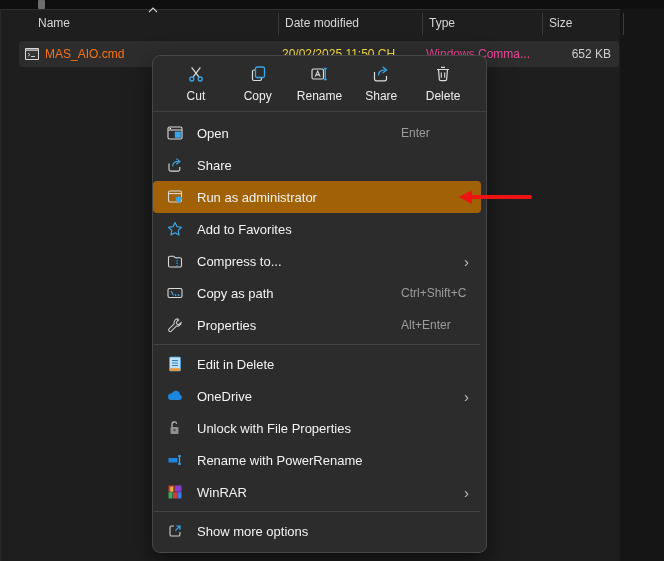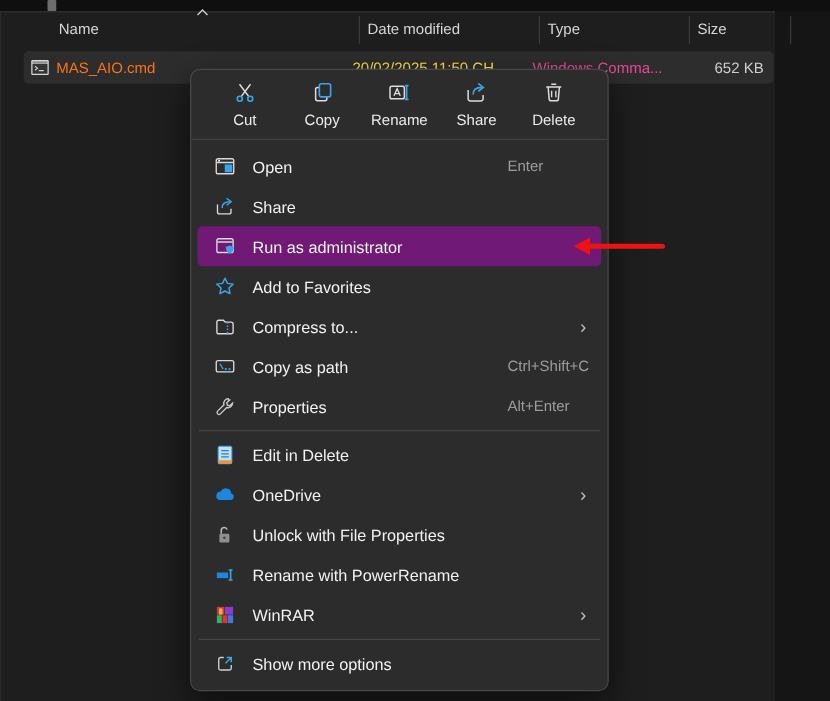--- a/index.html
+++ b/index.html
@@ -17,21 +17,21 @@
   .top-strip { position: absolute; left: 0; top: 0; width: 664px; height: 9px; background: #0f0f0f; }
   .toolbar-remnant { position: absolute; left: 38px; top: 0; width: 7px; height: 9px; background: #6d6d6d; border-radius: 1px; }
 
   
   .explorer {
     position: absolute; left: 0; top: 9px; width: 620px; height: 552px;
     background: #1e1e1e;
     border-top: 1px solid #303030;
     border-left: 1px solid #2a2a2a;
   }
-  .col-headers { position: absolute; left: 12px; top: 0; width: 100%; height: 30px; }
+  .col-headers { position: absolute; left: 3px; top: 0; width: 100%; height: 30px; }
   .col-header {
     position: absolute; top: 6px; font-size: 12px; color: #d6d6d6; cursor: default;
   }
   .col-h-name { left: 34px; }
   .col-h-date { left: 281px; }
   .col-h-type { left: 425px; }
   .col-h-size { left: 545px; }
   .sort-caret { position: absolute; left: 144px; top: -3px; }
   .col-divider { position: absolute; top: 3px; width: 1px; height: 22px; background: #3a3a3a; }
   .cd-1 { left: 274px; } .cd-2 { left: 418px; } .cd-3 { left: 538px; } .cd-4 { left: 619px; }
@@ -61,26 +61,26 @@
     display: flex; justify-content: flex-start; align-items: center;
     height: 56px; padding: 0 12px;
     border-bottom: 1px solid #404040;
   }
   .qa {
     width: 62px; height: 48px; display: flex; flex-direction: column;
     align-items: center; justify-content: center; border-radius: 4px; cursor: default;
   }
   .qa-label { font-size: 12px; color: #ececec; margin-top: 5px; }
 
-  .menu-items { padding: 5px 5px 5px 5px; }
+  .menu-items { padding: 5px 5px 5px 0; }
   .mi {
     position: relative; height: 32px; display: flex; align-items: center;
     padding: 0 8px 0 13px; border-radius: 4px; cursor: default;
   }
-  .mi.highlighted { background: #701a75; }
+  .mi.highlighted { background: #a16207; }
   .mi-icon { width: 18px; margin-right: 13px; flex: 0 0 18px; }
   .mi-label { font-size: 13px; color: #f2f2f2; white-space: nowrap; }
   .mi-shortcut { position: absolute; left: 248px; font-size: 12px; color: #9c9c9c; white-space: nowrap; }
   .mi-chevron { position: absolute; right: 12px; font-size: 15px; color: #c0c0c0; line-height: 1; }
   .menu-sep { height: 1px; background: #434343; margin: 3px 1px; }
 
   
   .annotation-arrow { position: absolute; left: 459px; top: 190px; width: 73px; height: 14px; z-index: 30; }
   .arrow-shaft { position: absolute; left: 11px; top: 5px; width: 62px; height: 4px; background: #ee1212; border-radius: 2px; }
   .arrow-head {

